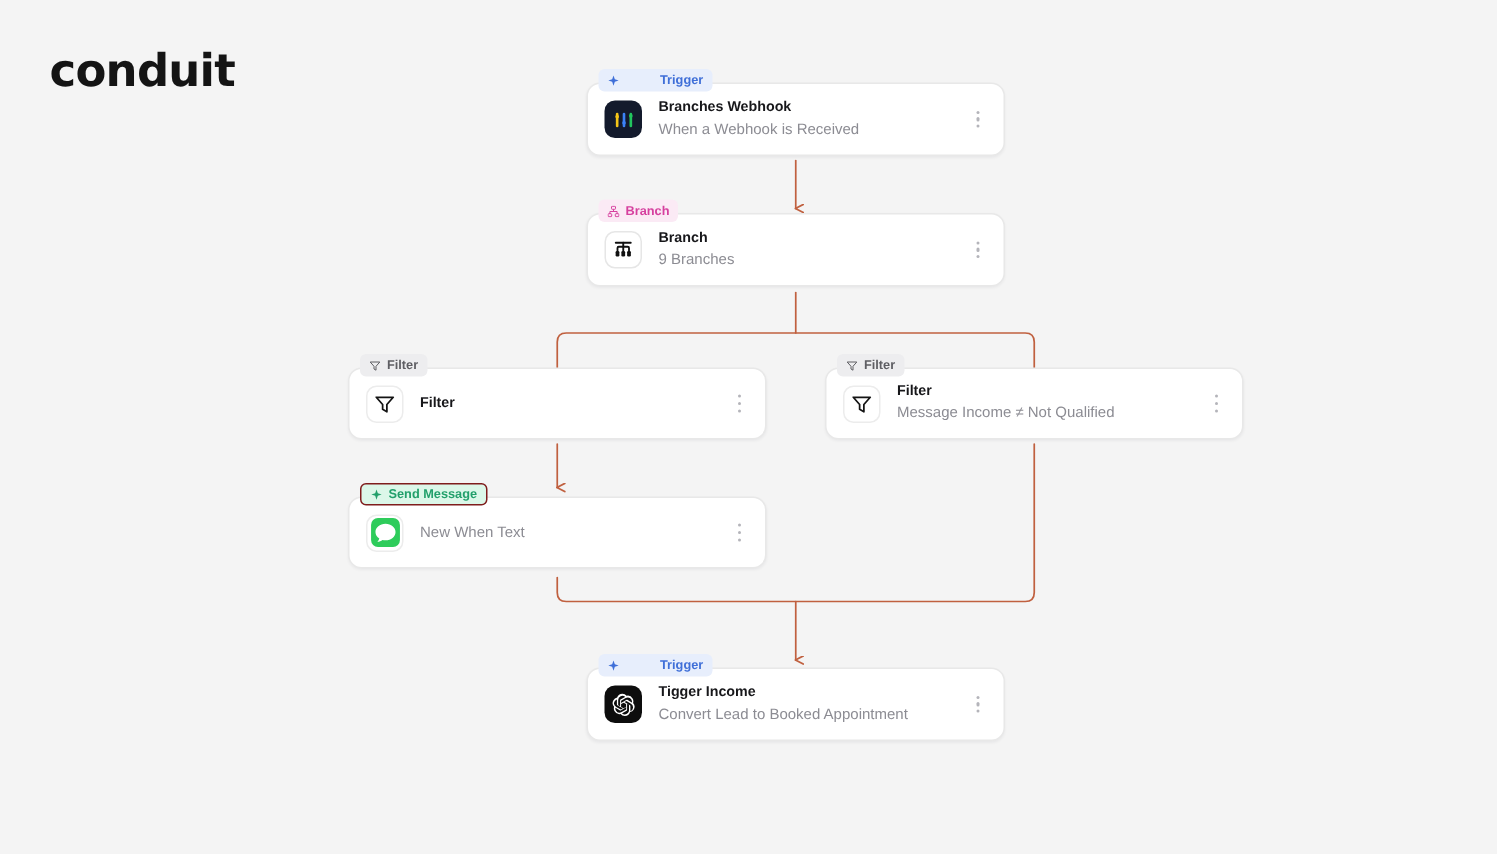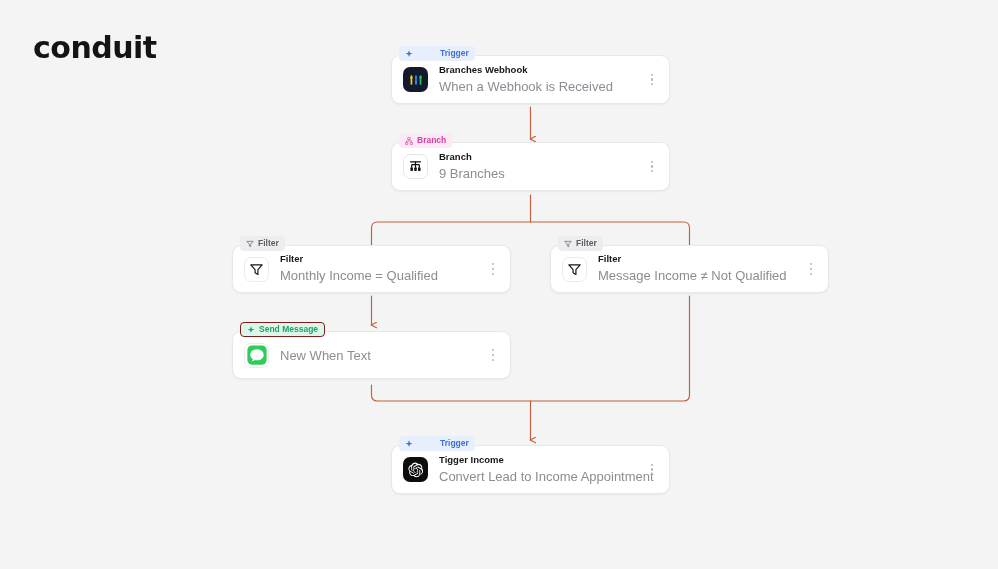--- a/index.html
+++ b/index.html
@@ -56,21 +56,21 @@
     display:flex; align-items:center; justify-content:center;
     overflow:hidden;
   }
   .icon-plain { background:#fff; border:1px solid #e6e6e6; }
   .icon-dark  { background:#131a2c; }
   .icon-black { background:#0d0d0d; }
   .icon-white { background:#fff; border:1px solid #ececec; }
 
   .texts { margin-left:11px; min-width:0; flex:1; }
   .ttl { font-size:9.5px; font-weight:700; color:#17171a; line-height:1.25; white-space:nowrap; }
-  .sub { font-size:13px; font-weight:400; color:#8c8c93; line-height:1.35; margin-top:2px; white-space:nowrap; }
+  .sub { font-size:10px; font-weight:400; color:#8c8c93; line-height:1.35; margin-top:2px; white-space:nowrap; }
 
   .kebab { flex:none; width:12px; display:flex; flex-direction:column; align-items:center; gap:2.5px; }
   .kebab i { width:2.2px; height:2.2px; border-radius:50%; background:#b4b4ba; display:block; }
 </style>
 </head>
 <body>
 
 <div id="canvas">
 
   <div class="logo">conduit</div>
@@ -169,21 +169,20 @@
       <span>Filter</span>
     </div>
     <div class="card" style="width:279px; height:48px;">
       <div class="icon-box icon-white">
         <svg width="15" height="15" viewBox="0 0 18 18">
           <path d="M2.2 3.4 L15.8 3.4 L10.7 9.2 L10.7 15 L7.3 13 L7.3 9.2 Z" fill="none" stroke="#141414" stroke-width="1.4" stroke-linejoin="round"></path>
         </svg>
       </div>
       <div class="texts">
         <div class="ttl">Filter</div>
-        <div class="sub">Monthly Income = Qualified</div>
       </div>
       <div class="kebab">
           <i></i>
           <i></i>
           <i></i>
         </div>
     </div>
   </div>
 
   <div class="node" style="left:550px; top:236px; width:279px;">
@@ -259,21 +258,21 @@
                    M2.7 8.2a4.1 4.1 0 0 1 2.2-1.8v5.3a.7.7 0 0 0 .4.6l5.5 3.2-1.9 1.1
                    -4.6-2.7a4.2 4.2 0 0 1-1.6-5.7zM18 12.3l-5.5-3.2 1.9-1.1 4.6 2.7
                    a4.2 4.2 0 0 1-.6 7.5v-5.3a.7.7 0 0 0-.4-.6zM19.9 9.5l-.1-.1
                    -4.5-2.6a.7.7 0 0 0-.7 0L9.1 10V7.8l4.6-2.7a4.2 4.2 0 0 1 6.2 4.4z
                    M8.1 13.3l-1.9-1.1V7a4.2 4.2 0 0 1 6.9-3.2l-.1.1-4.5 2.6a.7.7 0 0 0-.4.6z
                    M9.1 11.1L11.6 9.7l2.5 1.4v2.8l-2.5 1.4-2.5-1.4z" fill="#ffffff"></path>
         </svg>
       </div>
       <div class="texts">
         <div class="ttl">Tigger Income</div>
-        <div class="sub">Convert Lead to Income Appointment</div>
+        <div class="sub">Convert Lead to Booked Appointment</div>
       </div>
       <div class="kebab">
           <i></i>
           <i></i>
           <i></i>
         </div>
     </div>
   </div>
 
 </div>

